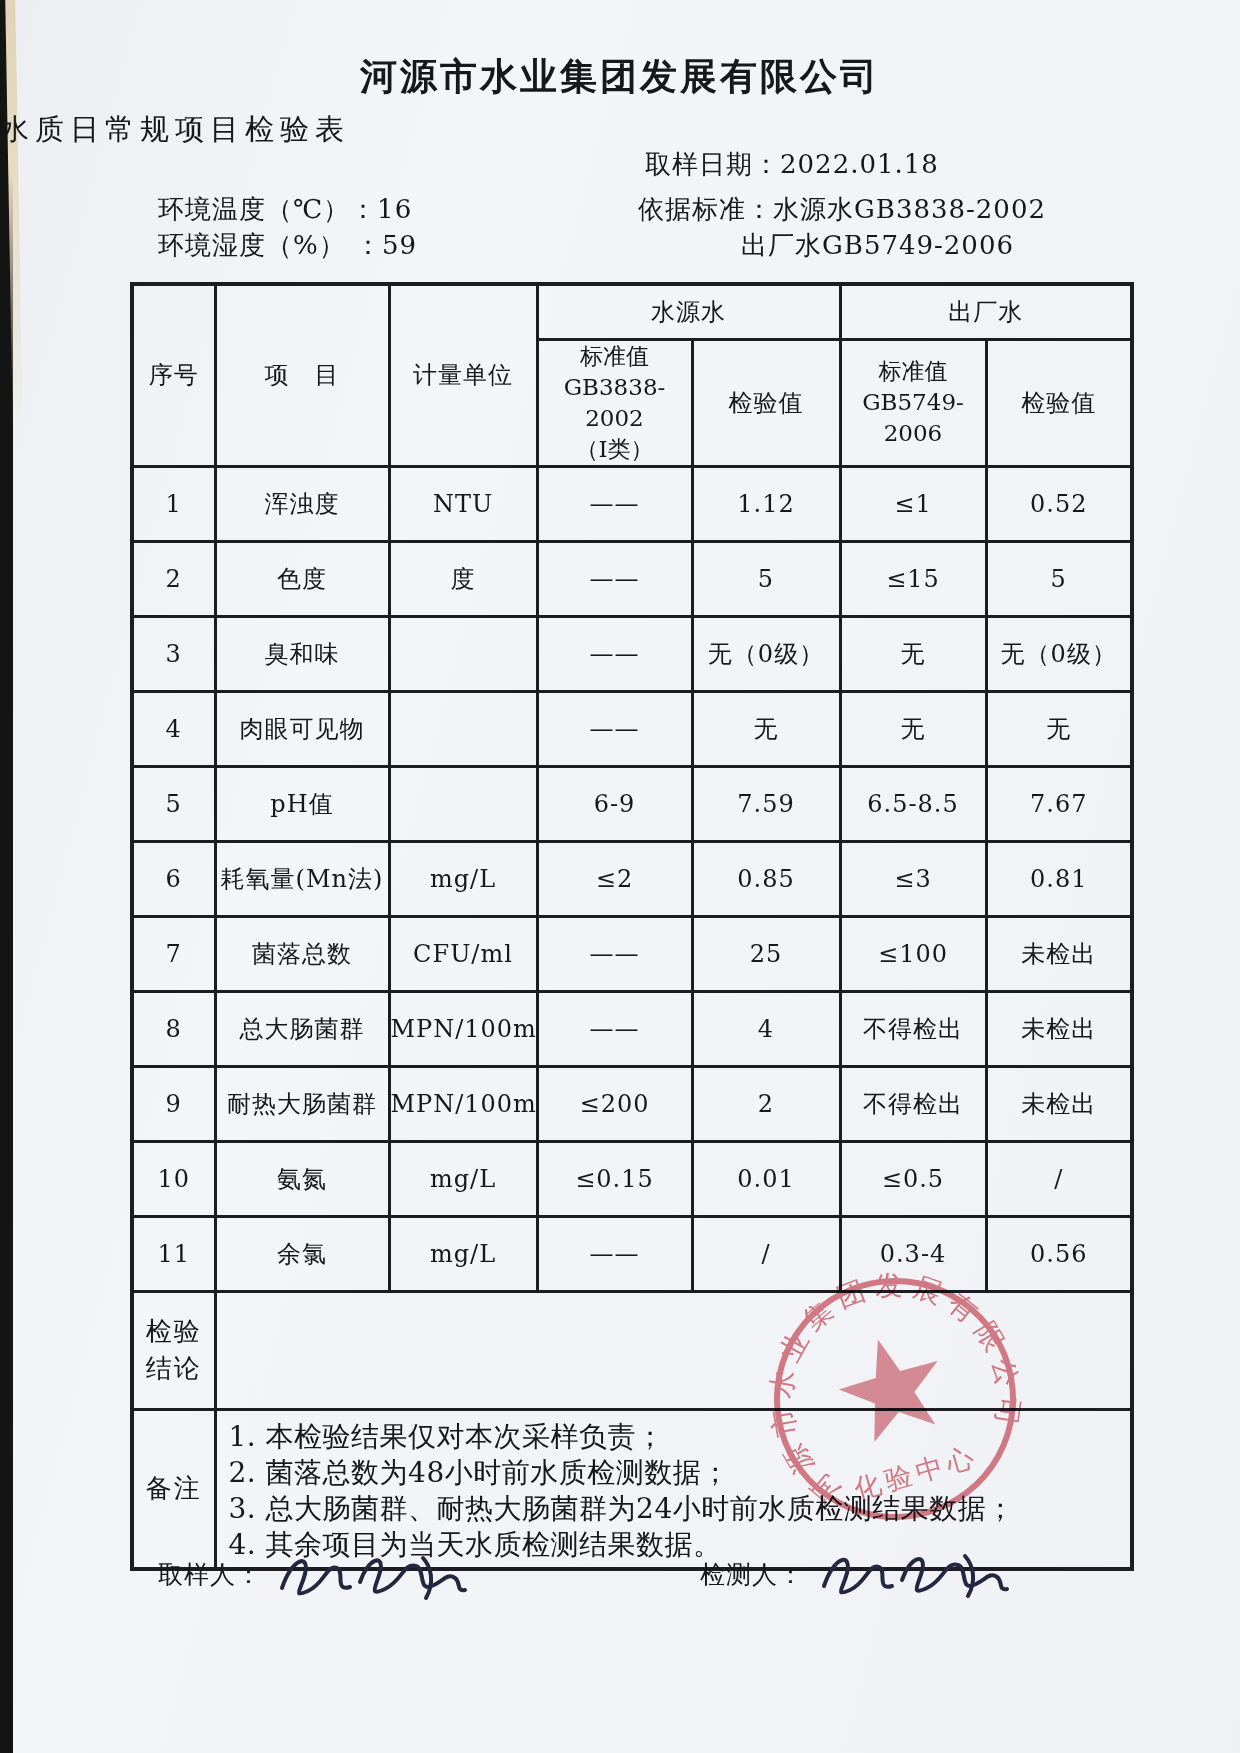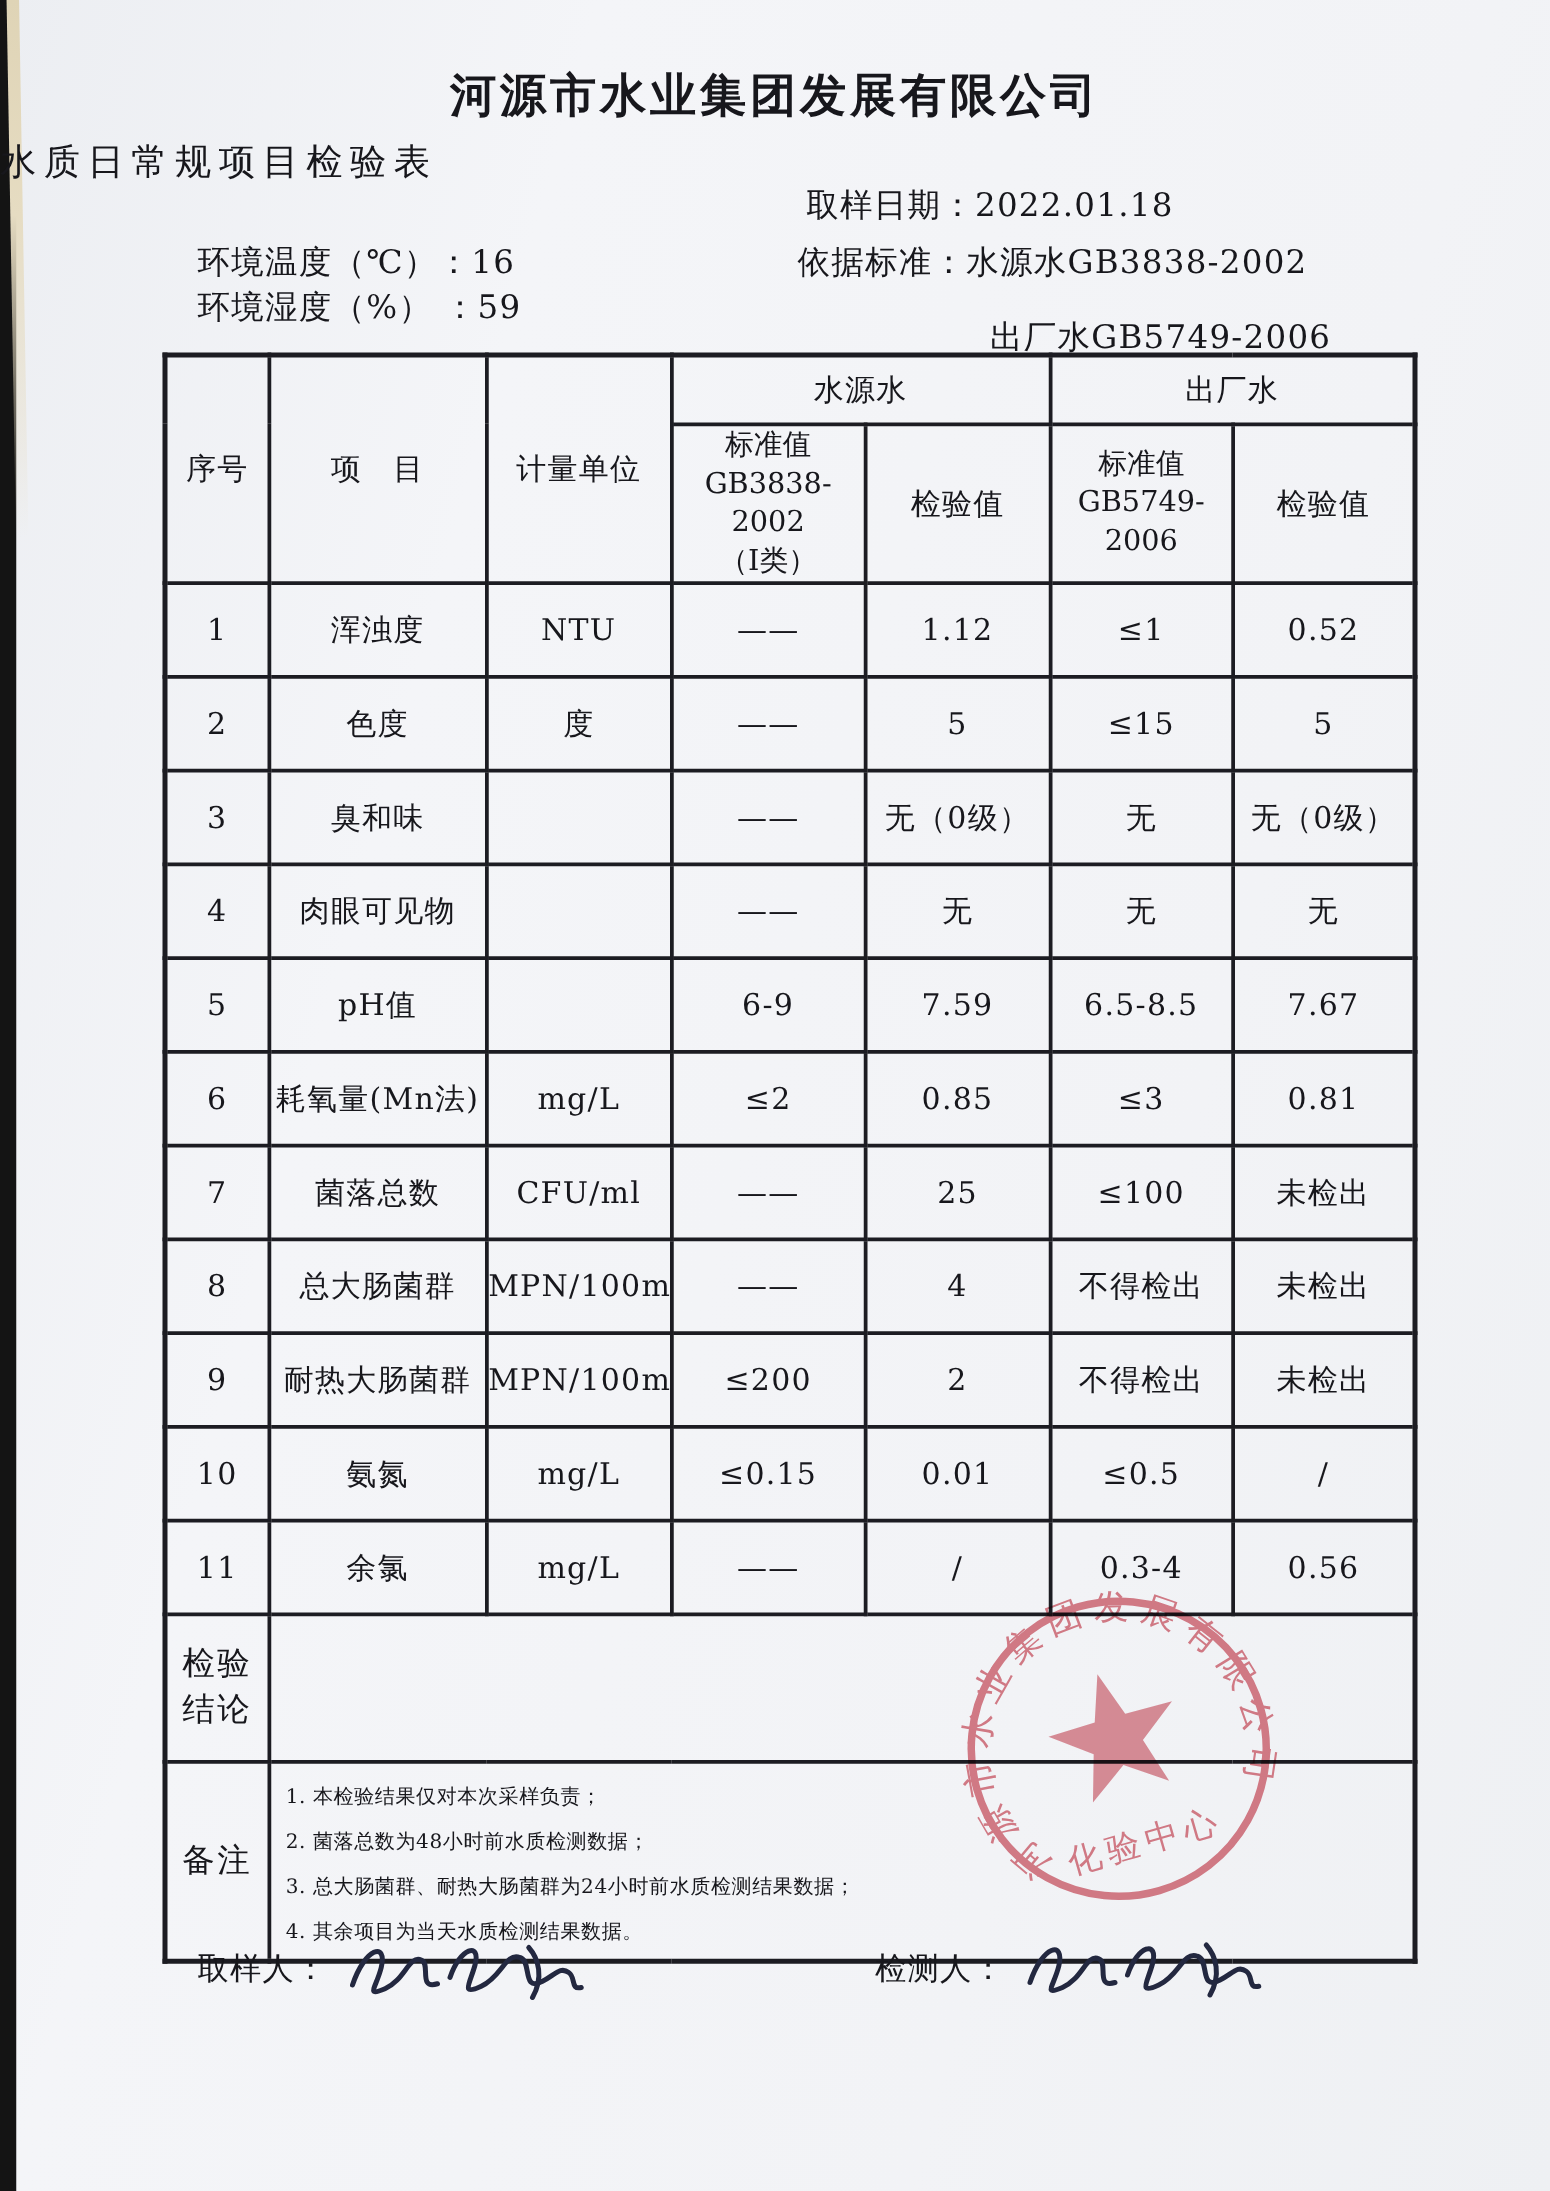--- a/index.html
+++ b/index.html
@@ -16,38 +16,38 @@
   .title{position:absolute;left:0;top:52px;width:100%;text-align:center;
     font-family:"DejaVu Sans","Liberation Sans",sans-serif;font-weight:700;
     font-size:37px;letter-spacing:3px;}
   .subtitle{position:absolute;left:0;top:110px;width:100%;
     font-family:"DejaVu Sans","Liberation Sans",sans-serif;font-weight:500;
     font-size:29px;letter-spacing:6px;}
   .info-line{position:absolute;width:1100px;height:34px;font-size:26px;letter-spacing:1px;}
   .il1{top:147px;} .il2{top:192px;} .il3{top:228px;}
   .info-left{position:absolute;left:158px;top:0;white-space:nowrap;}
   .info-right{position:absolute;top:0;white-space:nowrap;}
-  .ir1{left:645px;} .ir2{left:638px;} .ir3{left:792px;margin-top:24px;}
+  .ir1{left:645px;} .ir2{left:638px;} .ir3{left:741px;}
 
   table.report{position:absolute;left:130px;top:282px;width:1000px;
     border-collapse:collapse;table-layout:fixed;}
   table.report th,table.report td{
     border:3px solid var(--line,#1c1c22);padding:0;text-align:center;vertical-align:middle;
     font-weight:normal;font-size:24px;letter-spacing:1px;overflow:hidden;}
   table.report{border:4px solid var(--line,#1c1c22);}
   tr.h-group{height:55px;} tr.h-sub{height:100px;}
   tbody.rows tr{height:75px;}
   tr.conclusion-row{height:118px;margin-top:12px;} tr.remarks-row{height:151px;}
   th.hdr{font-size:26px;}
   .std-l{line-height:31px;font-size:23px;letter-spacing:0;}
   td.cell-item{text-align:left;padding-left:10px;letter-spacing:1px;}
   .concl-label div{font-size:26px;line-height:37px;letter-spacing:2px;}
   td.free-cell{text-align:left;vertical-align:top;}
   .remarks-body{padding:8px 6px 4px 12px;text-align:left;}
-  .remark-line{font-size:16px;line-height:36px;letter-spacing:0.5px;white-space:nowrap;}
+  .remark-line{font-size:28px;line-height:36px;letter-spacing:0.5px;white-space:nowrap;}
 
   .footer-row{position:absolute;left:0;top:1540px;width:100%;height:90px;font-size:25px;}
   .sig-group{position:absolute;top:0;white-space:nowrap;text-align:center;}
   .sg1{left:158px;} .sg2{left:700px;}
   .sig-label{display:inline-block;vertical-align:top;padding-top:18px;letter-spacing:1px;}
   .sig-svg{display:inline-block;vertical-align:top;margin-left:2px;}
   .sig-svg path{stroke:#232840;stroke-width:4;fill:none;stroke-linecap:round;stroke-linejoin:round;}
 
   .stamp{position:absolute;left:758px;top:1262px;width:274px;height:274px;
     transform:rotate(-16deg);opacity:.82;mix-blend-mode:multiply;}

